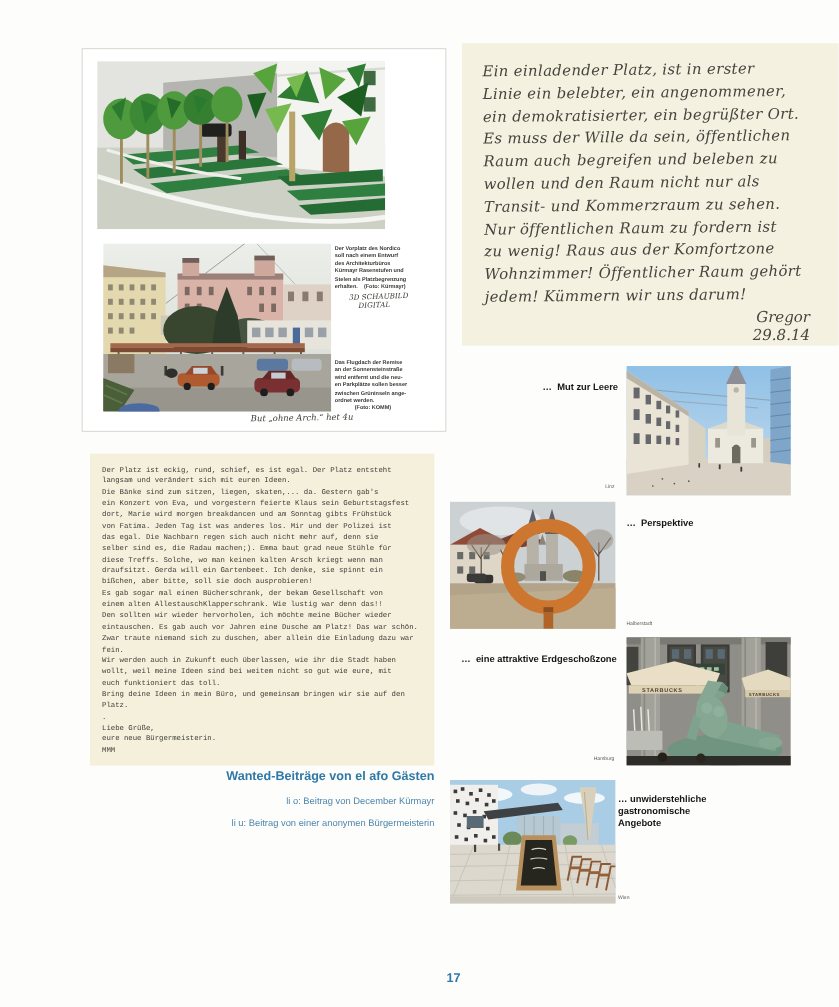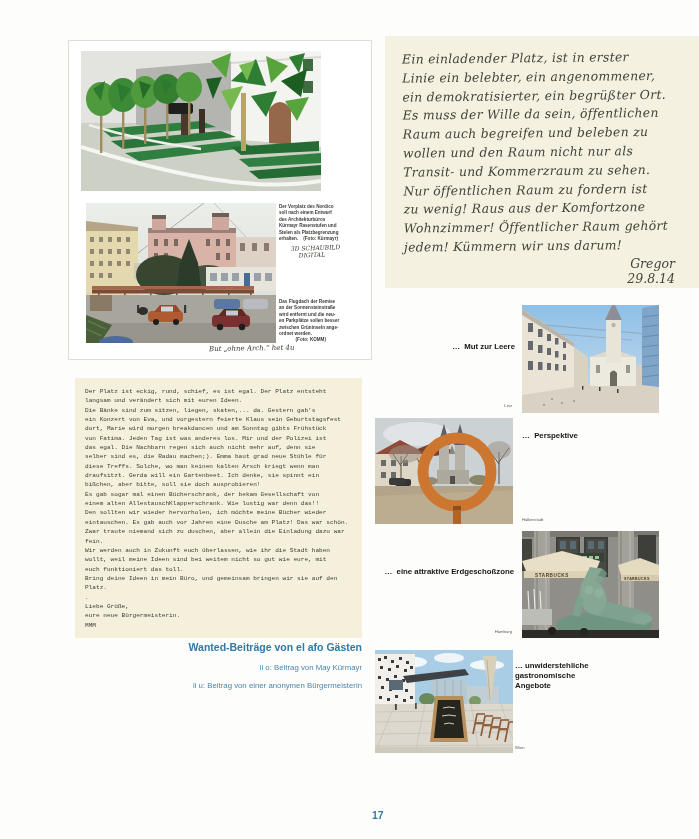--- a/index.html
+++ b/index.html
@@ -286,25 +286,25 @@
 euch funktioniert das toll.
 Bring deine Ideen in mein Büro, und gemeinsam bringen wir sie auf den
 Platz.
 .
 Liebe Grüße,
 eure neue Bürgermeisterin.
 MMM</div>
 
   <div class="wanted-heading">Wanted-Beiträge von el afo Gästen</div>
   <div class="credits">
-    <div class="credit">li o: Beitrag von May Kürmayr</div>
+    <div class="credit">li o: Beitrag von December Kürmayr</div>
     <div class="credit">li u: Beitrag von einer anonymen Bürgermeisterin</div>
   </div>
 
-  <div class="g-cap ta-r" style="left:420px; top:318px; width:95px;margin-top:24px;">…  Mut zur Leere</div>
+  <div class="g-cap ta-r" style="left:420px; top:318px; width:95px;">…  Mut zur Leere</div>
   <svg class="g-photo" style="left:522px; top:305px;" width="137" height="108" viewBox="0 0 137 108">
     <defs>
         <linearGradient id="sky2" x1="0" y1="0" x2="0" y2="1">
           <stop offset="0" stop-color="#8fc0e6"></stop>
           <stop offset="1" stop-color="#c9ddee"></stop>
         </linearGradient>
       </defs>
     <rect width="137" height="108" fill="url(#sky2)"></rect>
     <rect y="78" width="137" height="30" fill="#d9d2c4"></rect>
     <line x1="0" y1="18" x2="137" y2="30" stroke="#7a7a78" stroke-width=".4"></line>
@@ -401,21 +401,21 @@
     <ellipse cx="55" cy="63" rx="8" ry="4" fill="#938c72"></ellipse>
     <rect x="14" y="60" width="16" height="7" rx="2" fill="#3a3a3a"></rect>
 
     <circle cx="82" cy="54" r="34" fill="none" stroke="#cd7630" stroke-width="11"></circle>
     <rect x="78" y="88" width="8" height="18" fill="#b06428"></rect>
     <line x1="82" y1="88" x2="82" y2="92" stroke="#8a4e20" stroke-width="8"></line>
   </svg>
   <div class="g-cap" style="left:522px; top:431px;">…  Perspektive</div>
   <div class="g-label" style="left:522px; top:517px;">Halberstadt</div>
 
-  <div class="g-cap ta-r" style="left:360px; top:545px; width:154px;margin-top:22px;">…  eine attraktive Erdgeschoßzone</div>
+  <div class="g-cap ta-r" style="left:360px; top:545px; width:154px;">…  eine attraktive Erdgeschoßzone</div>
   <svg class="g-photo" style="left:522px; top:531px;" width="137" height="107" viewBox="0 0 137 107">
     <rect width="137" height="107" fill="#8f8e88"></rect>
     <rect width="137" height="6" fill="#7a7974"></rect>
     <rect x="34" y="6" width="24" height="40" fill="#3c3c38"></rect>
       <rect x="36" y="8" width="20" height="36" fill="#4a4a44"></rect>
     <rect x="62" y="6" width="24" height="40" fill="#3c3c38"></rect>
       <rect x="64" y="8" width="20" height="36" fill="#4a4a44"></rect>
     <g fill="#5a6a74">
         <rect x="38" y="10" width="6" height="8"></rect>
         <rect x="48" y="10" width="6" height="8"></rect>

